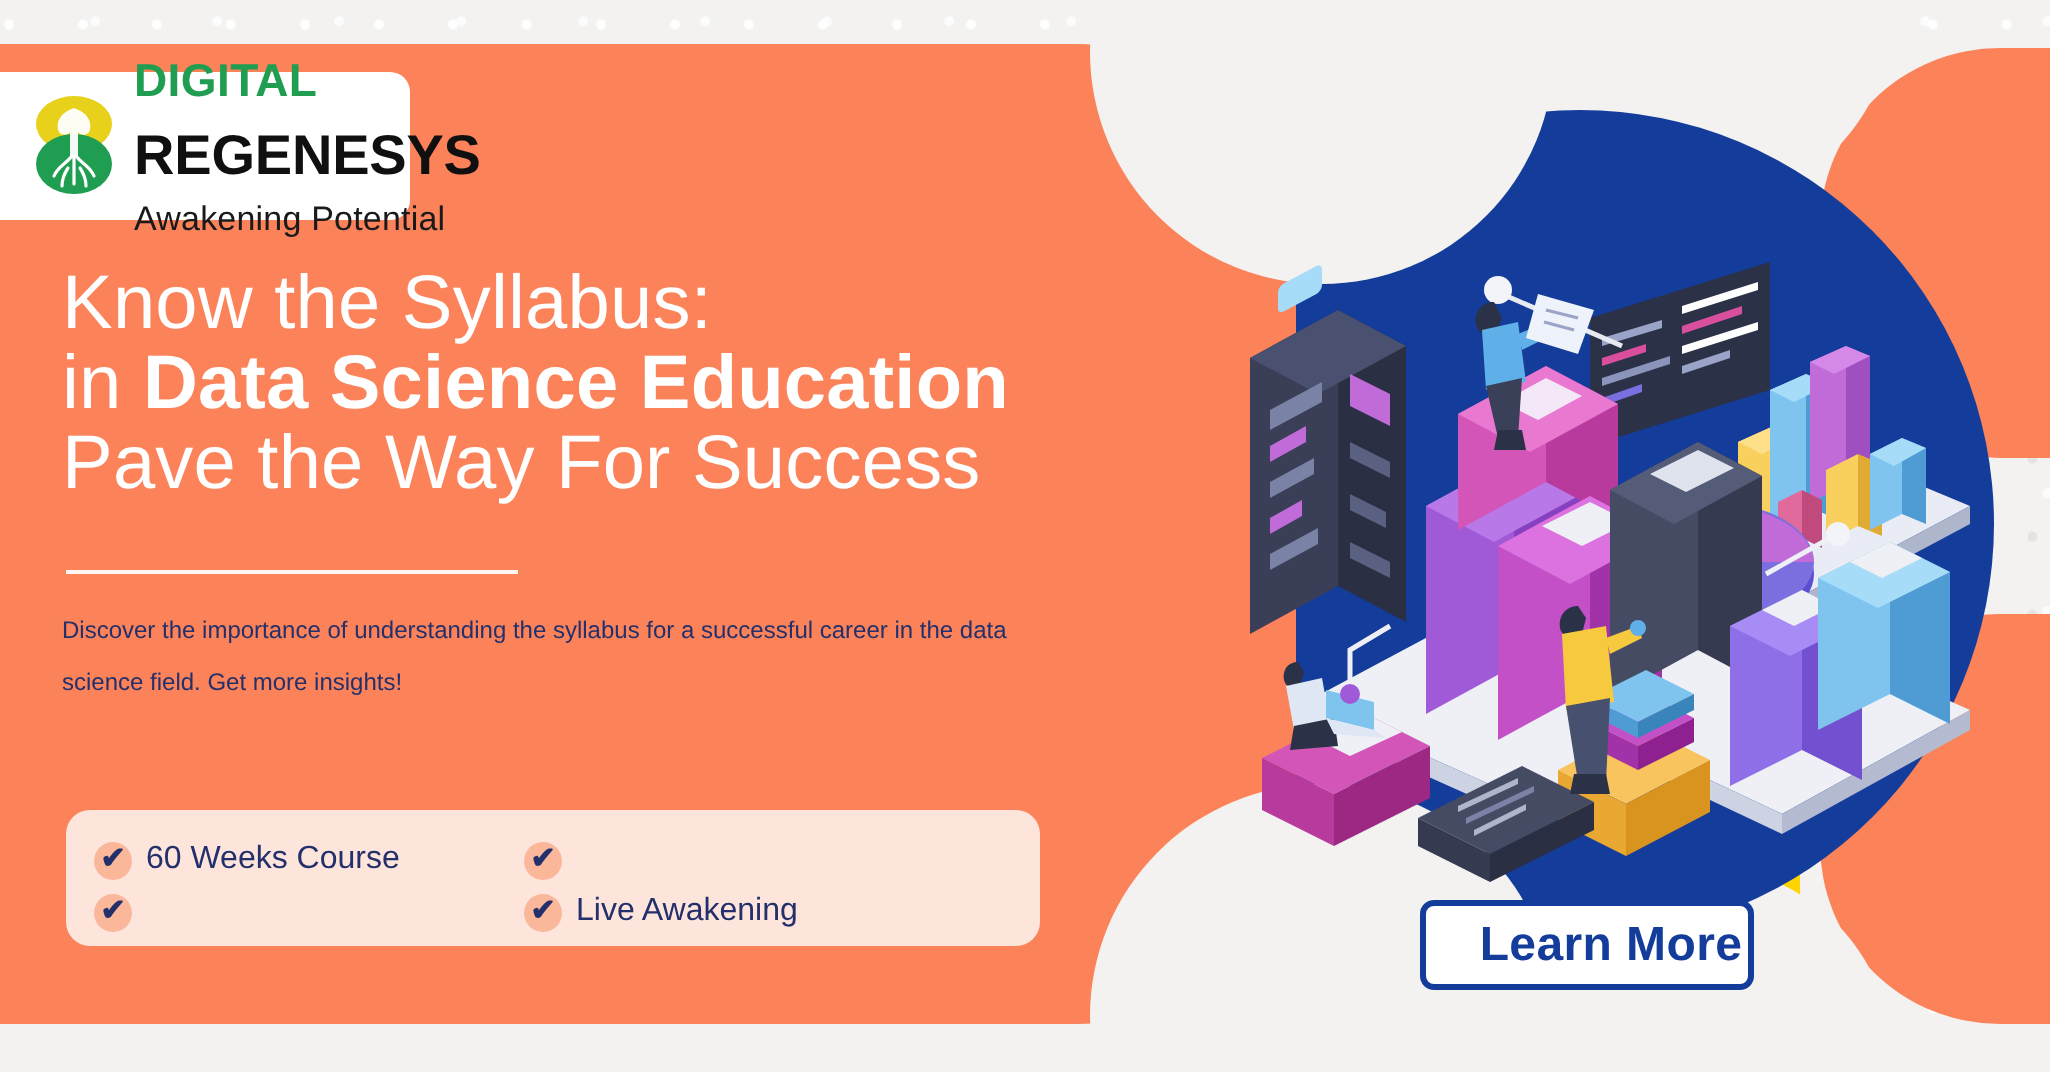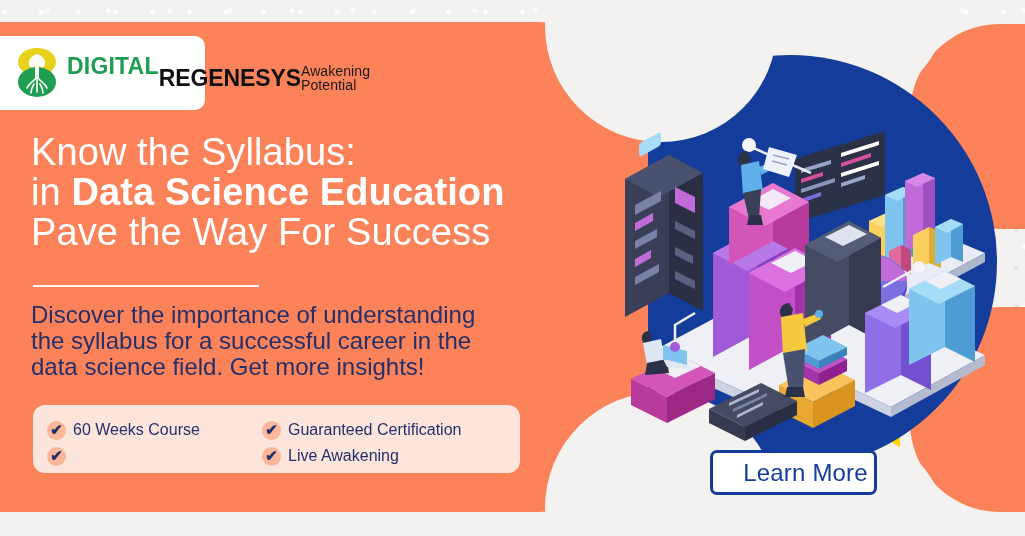--- a/index.html
+++ b/index.html
@@ -81,31 +81,31 @@
   
   #logo-box {
     position:absolute; left:0; top:36px;
     width:205px; height:74px;
     background:#ffffff;
     border-radius:0 10px 10px 0;
     display:flex; align-items:center; gap:7px;
     padding-left:14px;
   }
   #logo-mark { width:46px; height:50px; flex:none; }
-  #logo-text { display:flex; flex-direction:row; line-height:1; }
+  #logo-text { display:flex; flex-direction:column; line-height:1; }
   #logo-digital {
     font-size:23px; font-weight:bold; color:#1f9e52;
     letter-spacing:.2px;
   }
   #logo-regenesys {
-    font-size:23px; font-weight:bold; color:#101010;
+    font-size:28px; font-weight:bold; color:#101010;
     letter-spacing:-.1px; margin-top:12px;
   }
   #logo-tagline {
-    font-size:14px; color:#1a1a1a; margin-top:9px; letter-spacing:.1px;
+    font-size:17px; color:#1a1a1a; margin-top:9px; letter-spacing:.1px;
   }
 
   
   #headline {
     position:absolute; left:31px; top:132px;
     width:520px;
     color:#ffffff;
     font-size:38px; line-height:40px; font-weight:400;
     letter-spacing:.1px;
   }
@@ -115,21 +115,21 @@
   #divider {
     position:absolute; left:33px; top:285px;
     width:226px; height:2px; background:rgba(255,255,255,.92);
   }
 
   
   #description {
     position:absolute; left:31px; top:302px;
     width:480px;
     color:#23306b;
-    font-size:24px; line-height:26px;
+    font-size:12px; line-height:26px;
   }
 
   
   #feature-box {
     position:absolute; left:33px; top:405px;
     width:487px; height:68px;
     background:#fde5dc;
     border-radius:12px;
     padding:8px 0 0 14px;
     display:grid;
@@ -155,21 +155,21 @@
   }
 
   
   #learn-more {
     position:absolute; left:710px; top:450px;
     width:167px; height:45px;
     background:#ffffff;
     border:3px solid #143d9b;
     border-radius:7px;
     color:#143d9b;
-    font-size:24px; font-weight:400;
+    font-size:24px; font-weight:700;
     display:flex; align-items:center; justify-content:center;
     cursor:pointer;
     letter-spacing:.2px;
     padding-left:24px;
   }
 
   
   #illustration { position:absolute; left:583px; top:55px; width:414px; height:414px; }
 </style>
 </head>
@@ -222,21 +222,20 @@
           <span class="check-bg"></span>
           <span class="check-mark">✔</span>
         </span>
       <span>60 Weeks Course</span>
     </div>
     <div class="feature">
       <span class="check-wrap">
           <span class="check-bg"></span>
           <span class="check-mark">✔</span>
         </span>
-      <span>Guaranteed Certification</span>
     </div>
     <div class="feature">
       <span class="check-wrap">
           <span class="check-bg"></span>
           <span class="check-mark">✔</span>
         </span>
     </div>
     <div class="feature">
       <span class="check-wrap">
           <span class="check-bg"></span>

